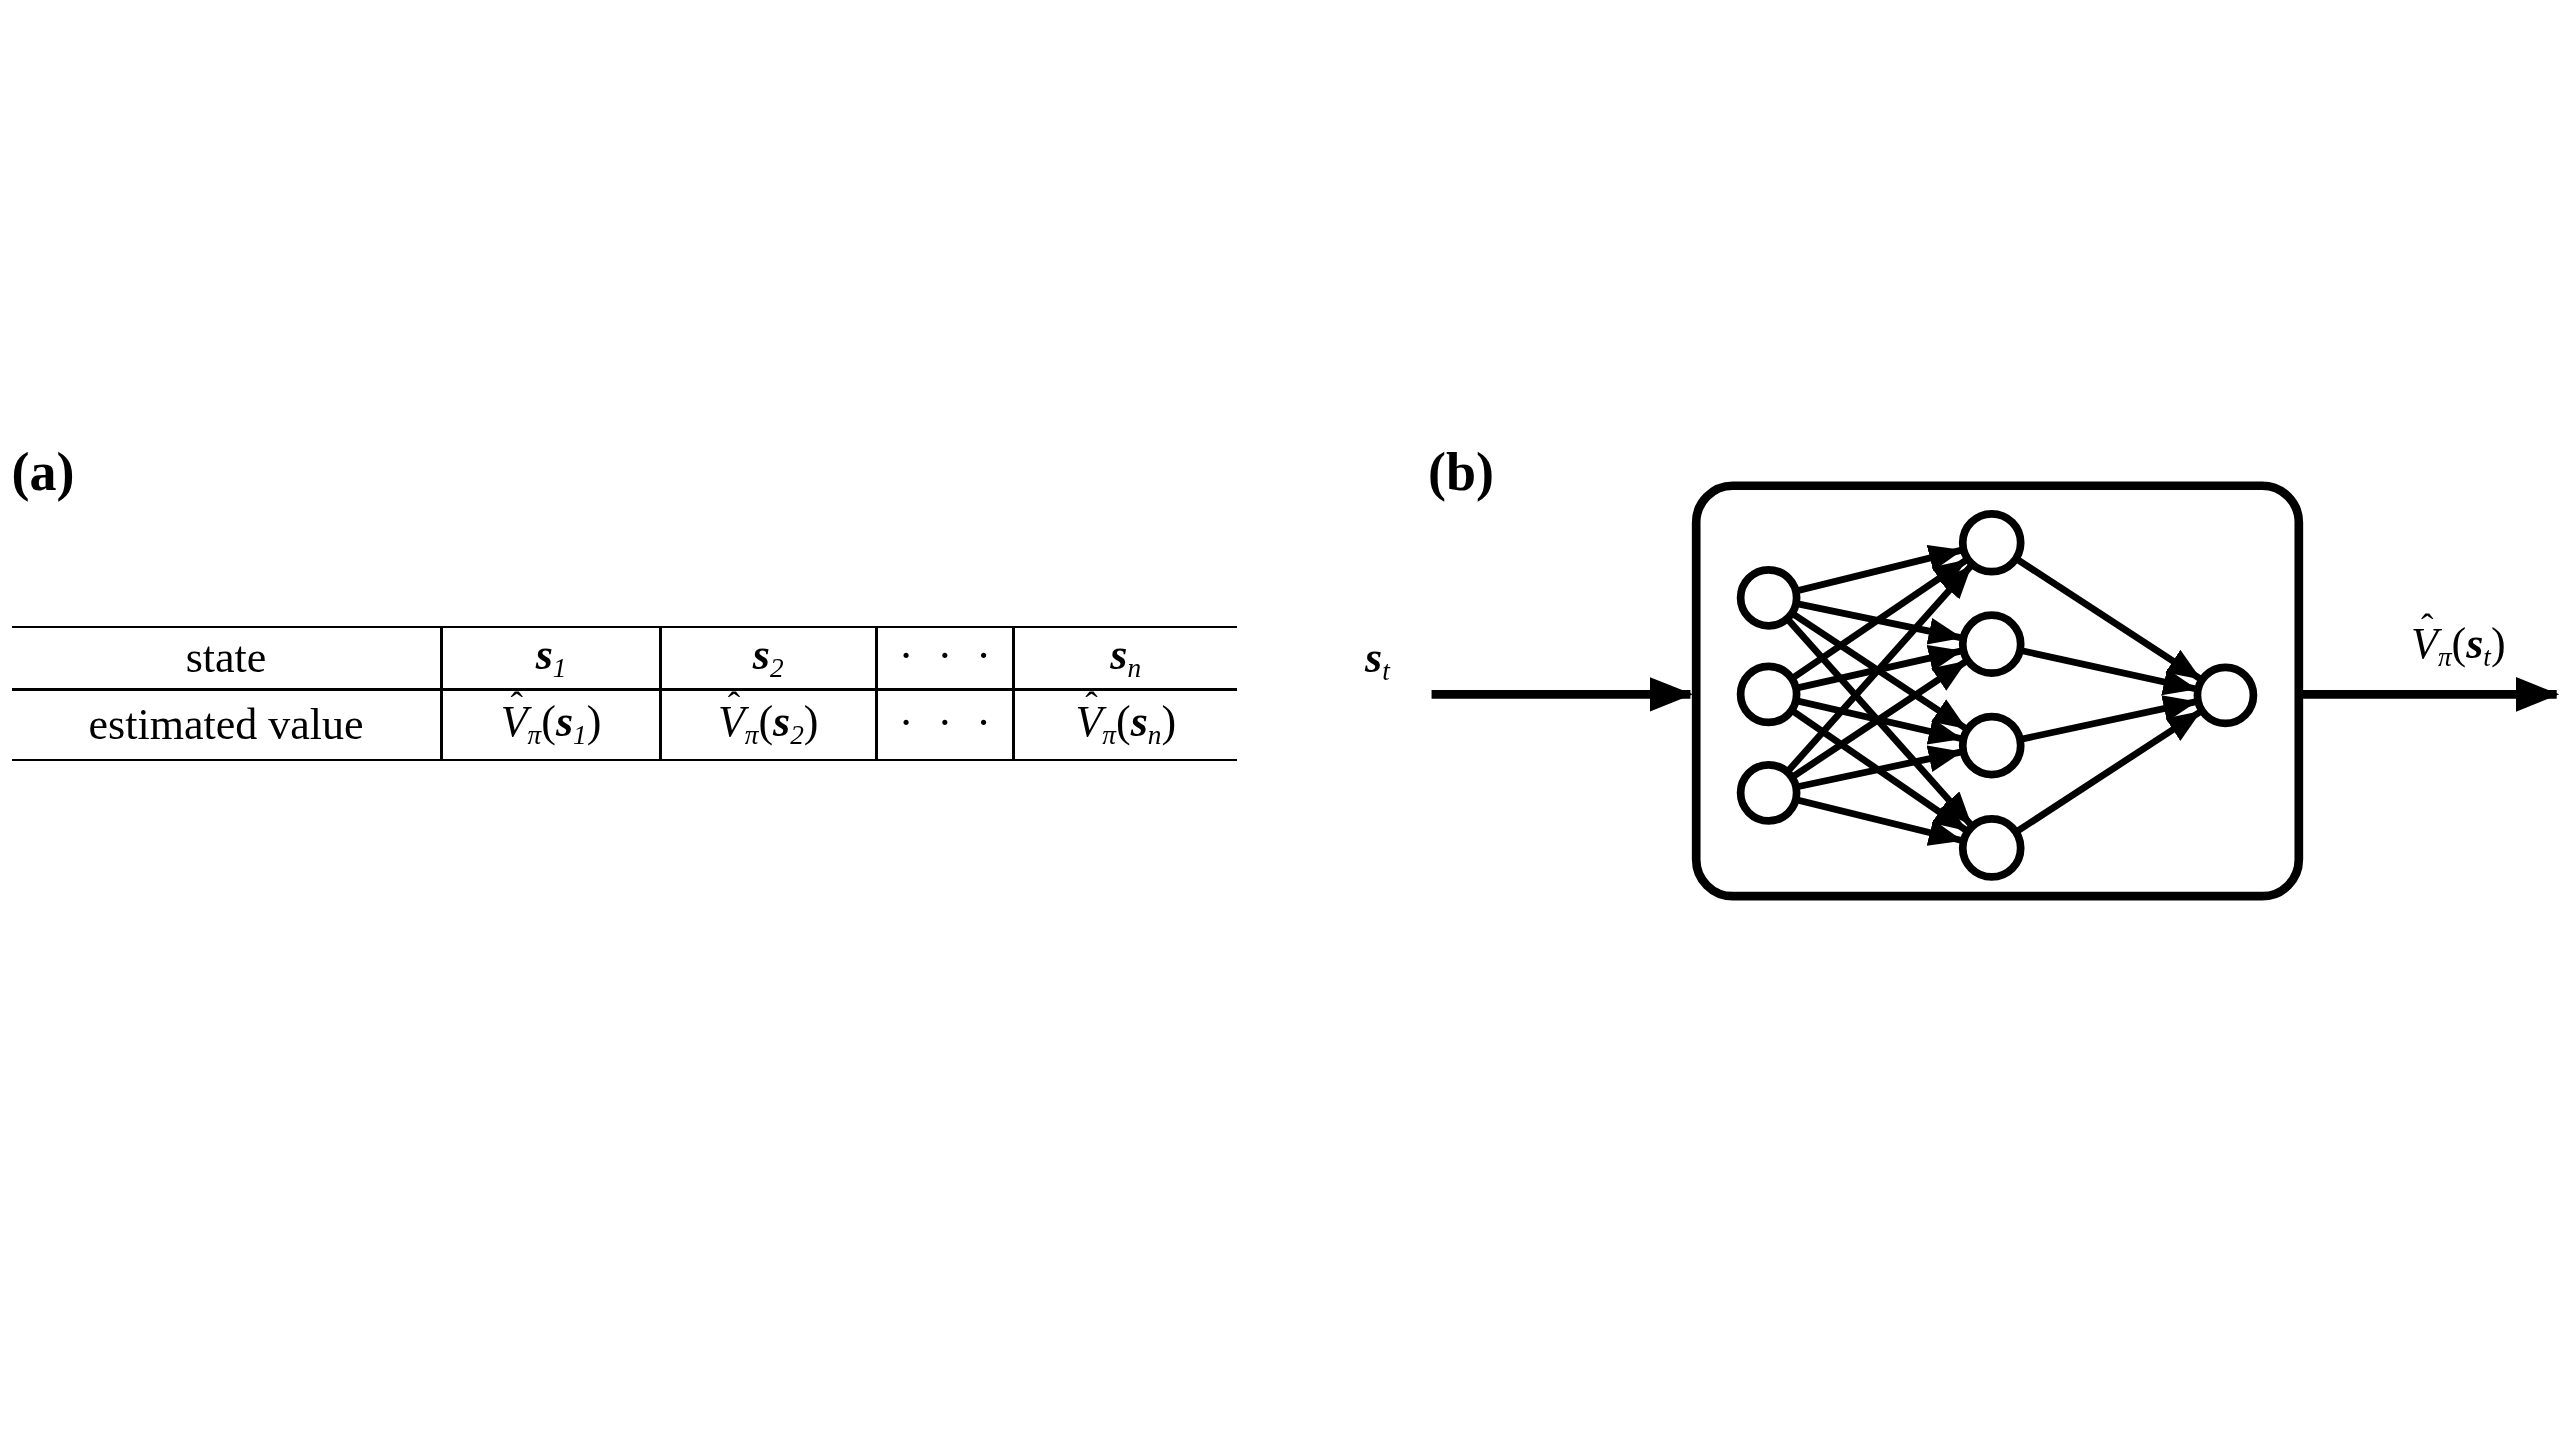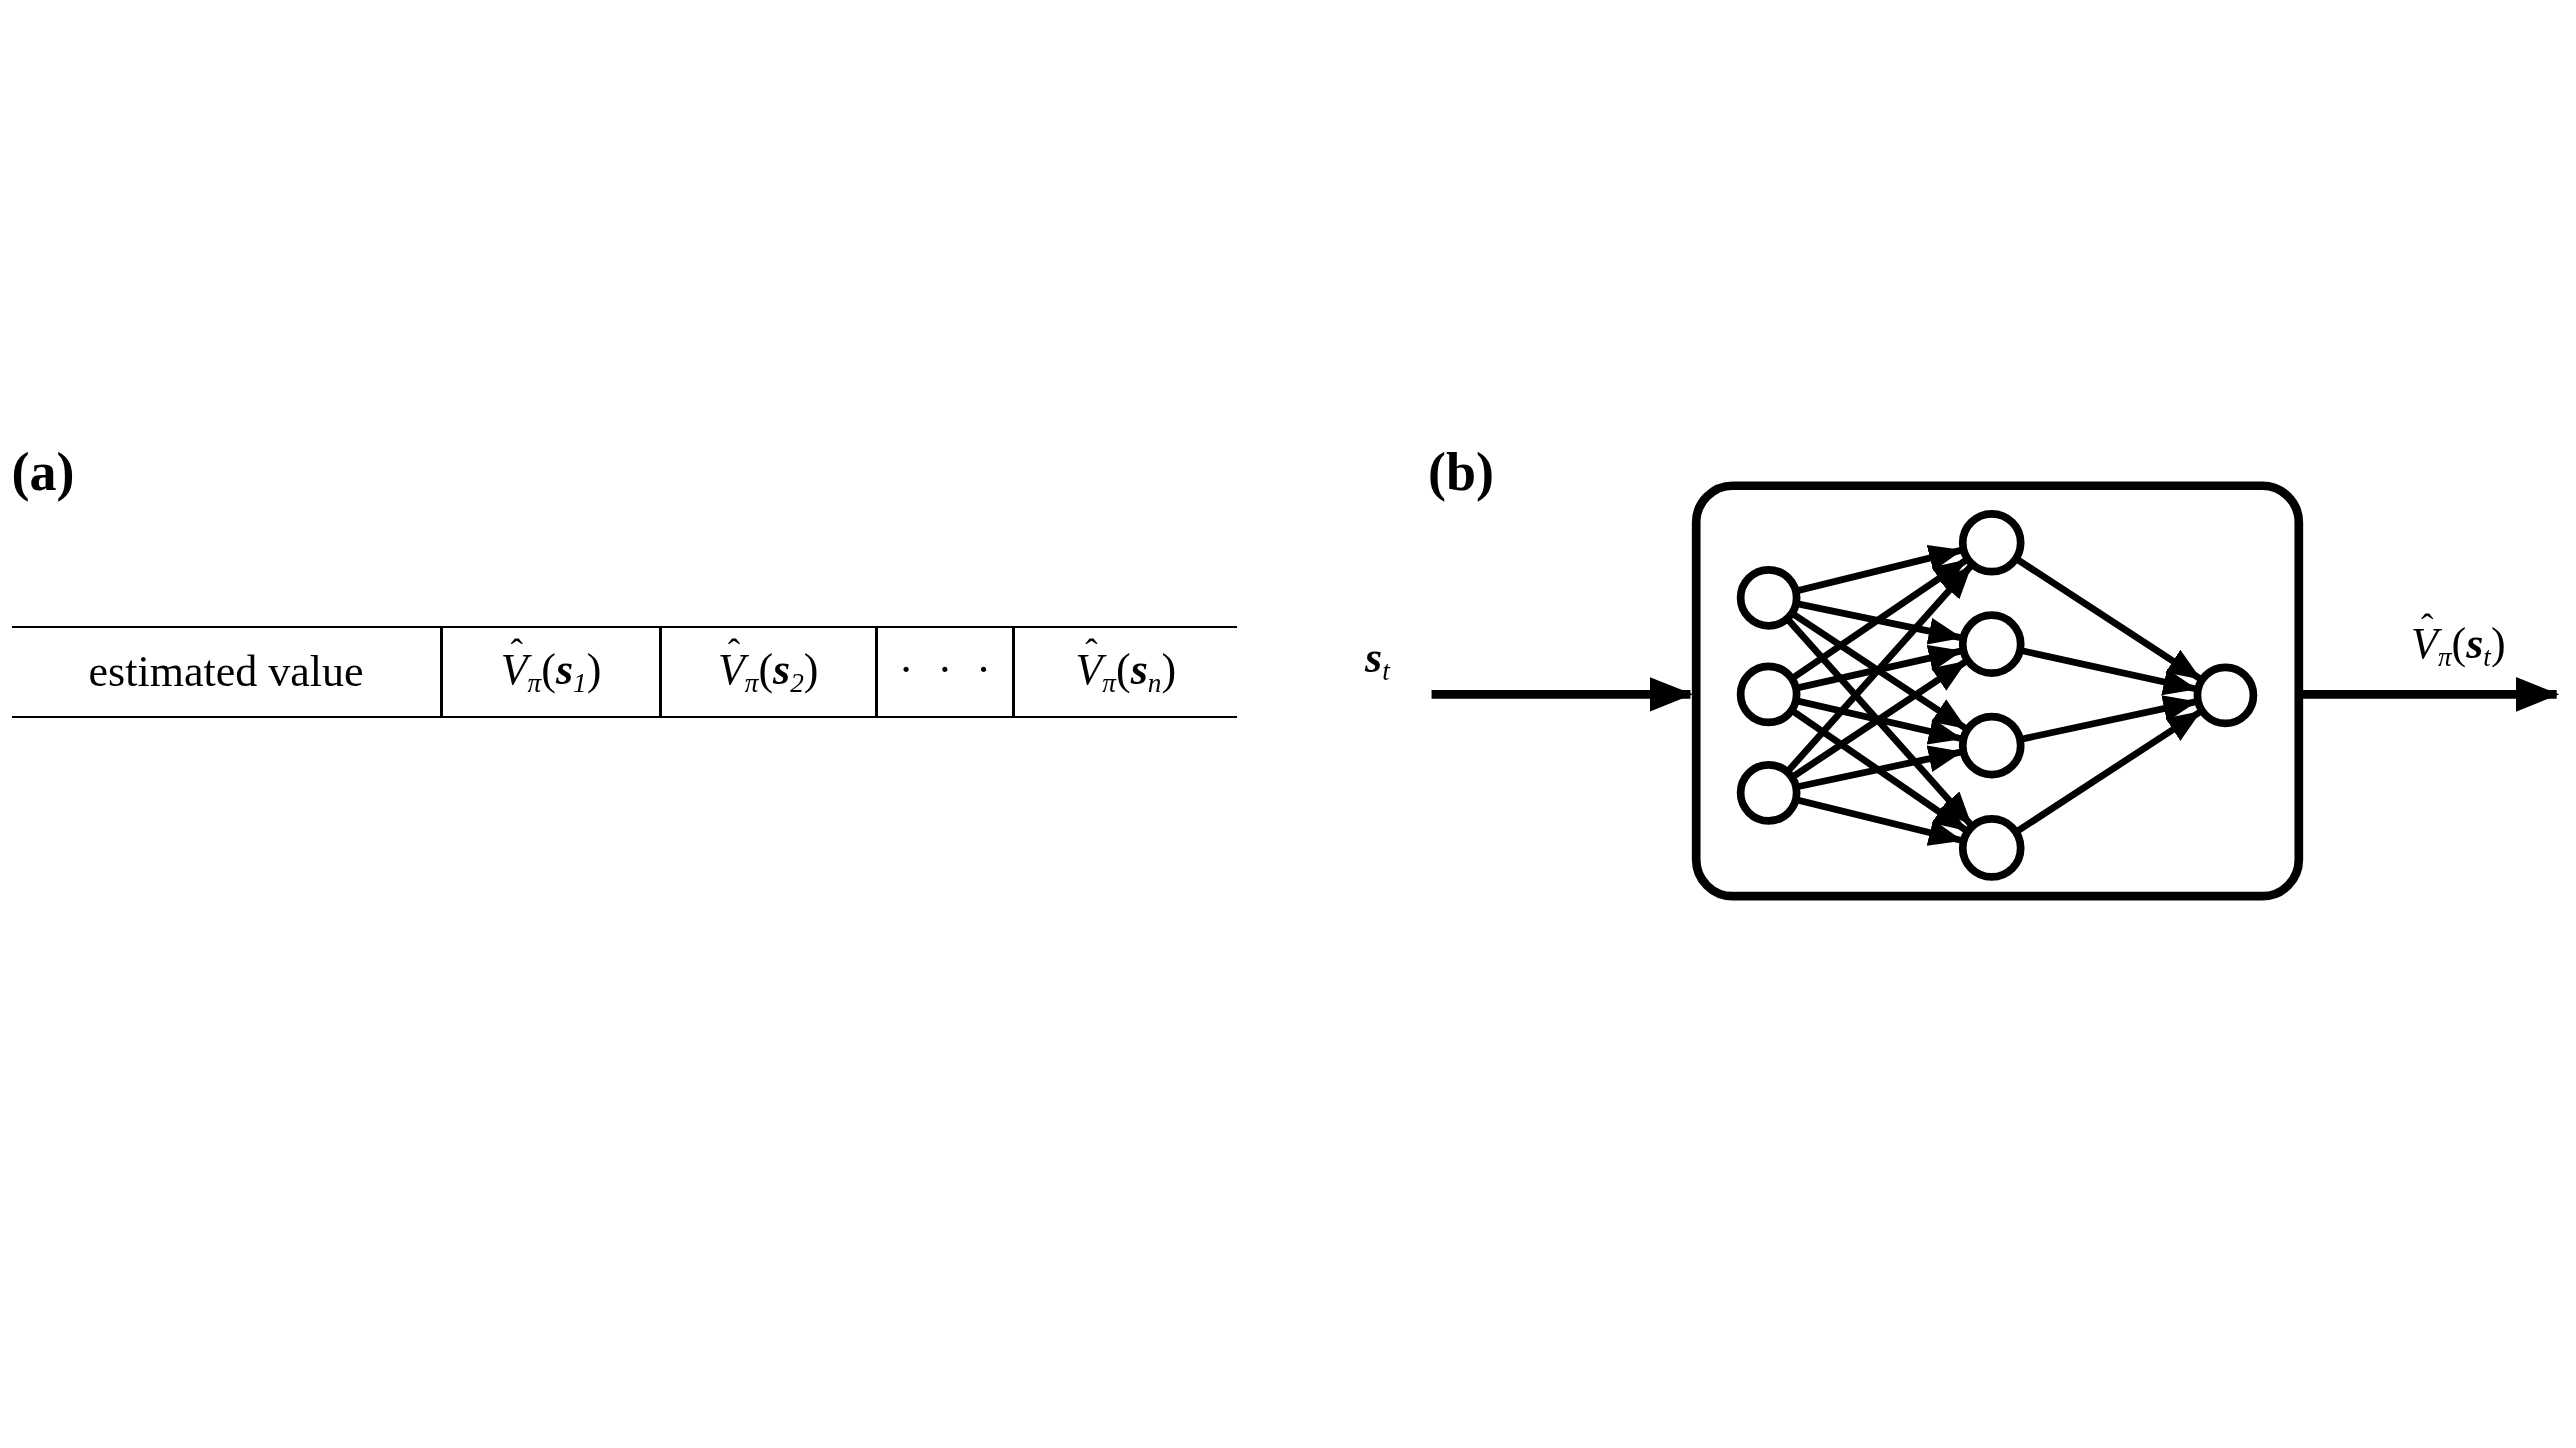--- a/index.html
+++ b/index.html
@@ -10,21 +10,21 @@
   #label-a{left:11.6px;top:445px;}
   #label-b{left:1428px;top:445px;}
 
   
   .vtable{position:absolute;left:11.6px;top:626px;width:1225px;
           border-collapse:collapse;table-layout:fixed;
           border-top:2.9px solid #000;border-bottom:2.9px solid #000;
           font-size:44px;line-height:1;color:#000;}
   .vtable td{text-align:center;vertical-align:middle;padding:0;}
   .vtable tr.r1{height:62px;border-bottom:3.9px solid #000;}
-  .vtable tr.r2{height:90px;}
+  .vtable tr.r2{height:71px;}
   .vtable td + td{border-left:3.9px solid #000;}
 
   
   .mi{font-style:italic;}
   .bi{font-style:italic;font-weight:bold;}
   .n{font-style:normal;}
   .sub{font-style:italic;font-size:0.62em;vertical-align:-0.28em;}
   .dots{letter-spacing:0.55em;margin-right:-0.55em;position:relative;top:-0.05em;}
   .hat-wrap{position:relative;display:inline-block;}
   .hat-wrap .hat{position:absolute;left:60%;top:-0.36em;transform:translateX(-50%);
@@ -45,20 +45,27 @@
 
   <table class="vtable">
     <colgroup>
       <col style="width:430px">
         <col style="width:218px">
         <col style="width:216px">
       <col style="width:137px">
         <col style="width:223px">
     </colgroup>
     <tbody>
+      <tr class="r1">
+        <td>state</td>
+        <td><span class="bi">s</span><span class="sub">1</span></td>
+        <td><span class="bi">s</span><span class="sub">2</span></td>
+        <td><span class="dots">···</span></td>
+        <td><span class="bi">s</span><span class="sub">n</span></td>
+      </tr>
       <tr class="r2">
         <td>estimated value</td>
         <td><span class="hat-wrap"><span class="hat">ˆ</span><span class="mi">V</span></span><span class="sub">π</span><span class="n">(</span><span class="bi">s</span><span class="sub">1</span><span class="n">)</span></td>
         <td><span class="hat-wrap"><span class="hat">ˆ</span><span class="mi">V</span></span><span class="sub">π</span><span class="n">(</span><span class="bi">s</span><span class="sub">2</span><span class="n">)</span></td>
         <td><span class="dots">···</span></td>
         <td><span class="hat-wrap"><span class="hat">ˆ</span><span class="mi">V</span></span><span class="sub">π</span><span class="n">(</span><span class="bi">s</span><span class="sub">n</span><span class="n">)</span></td>
       </tr>
     </tbody>
   </table>
 

